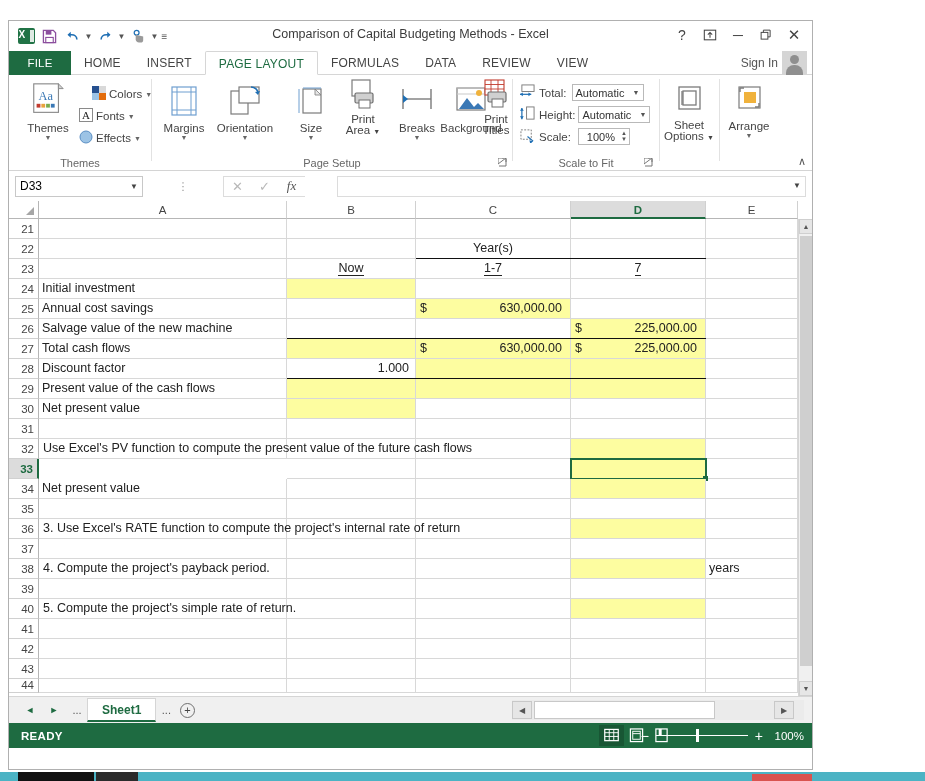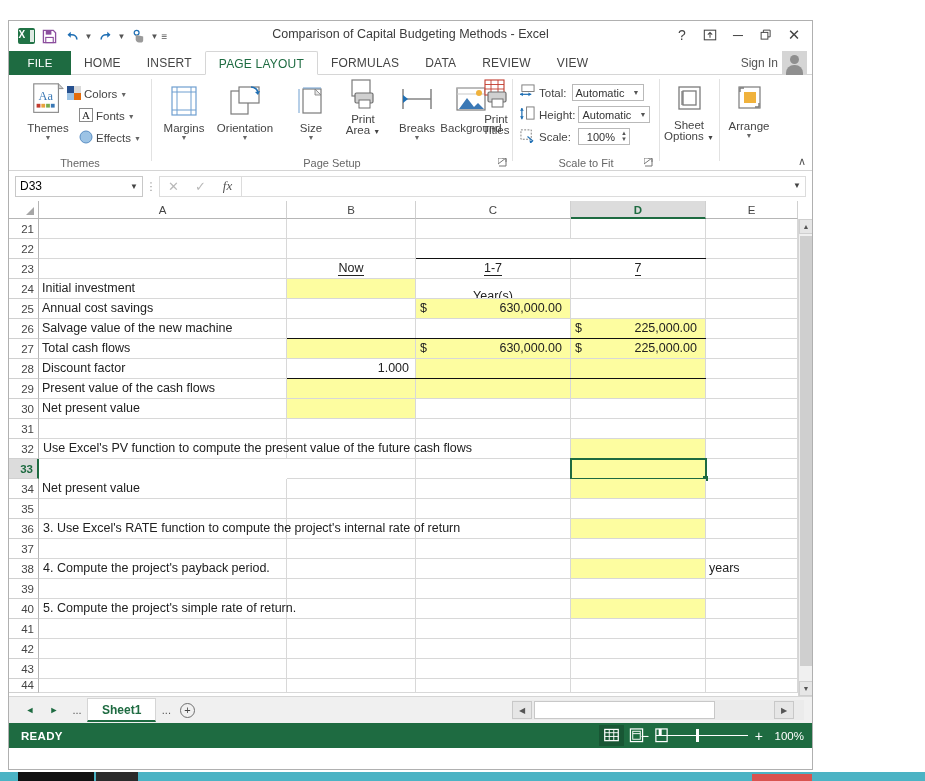--- a/index.html
+++ b/index.html
@@ -65,21 +65,21 @@
 
   .sf-row { position:absolute; display:flex; align-items:center; gap:3px; font-size:11.5px; color:#444; }
   .sf-inp { width:72px; height:17px; border:1px solid #b9b9b9; background:#fff; font-size:11px;
             display:flex; align-items:center; padding:0 3px; color:#333; position:relative;}
   .sf-inp .cv { position:absolute; right:3px; font-size:7px; color:#555; }
   .sf-inp.num { width:52px; justify-content:flex-end; padding-right:14px;}
   .spin { position:absolute; right:2px; top:1px; display:flex; flex-direction:column; line-height:6px; font-size:6px; color:#555;}
   .collapse { position:absolute; right:6px; bottom:2px; font-size:11px; color:#555; cursor:default;}
 
   
-  .fbar { position:relative; height:30px; background:#fff; display:flex; align-items:center; padding:0 6px; }
+  .fbar { position:relative; height:30px; background:#fff; display:flex; align-items:center; padding:0 6px;gap:32px; }
   .namebox { width:128px; height:21px; border:1px solid #c8c8c8; background:#fff; font-size:12px;
              display:flex; align-items:center; padding:0 4px; position:relative; }
   .namebox .cv { position:absolute; right:4px; font-size:8px; color:#444; }
   .fdots { width:16px; text-align:center; color:#999; font-size:11px; letter-spacing:0; }
   .fbtns { display:flex; align-items:center; border:1px solid #dcdcdc; border-right:none; height:21px; background:#fff;}
   .fbtn { width:27px; height:19px; display:flex; align-items:center; justify-content:center; font-size:13px; color:#b8b8b8; cursor:default;}
   .fbtn.fx { color:#555; font-style:italic; font-family:"Liberation Serif",serif; font-size:13px;}
   .finput { flex:1; height:21px; border:1px solid #dcdcdc; background:#fff; position:relative; }
   .finput .cv { position:absolute; right:4px; top:4px; font-size:8px; color:#444; }
 
@@ -226,21 +226,21 @@
             <path d="M31 3l5 5h-5z" fill="#d5d5d5" stroke="#8a8a8a" stroke-width="1"></path>
             <text x="10" y="20" font-size="13" font-family="Liberation Serif, serif" fill="#3a78b5">Aa</text>
             <rect x="8" y="24" width="4" height="4" fill="#c23c2f"></rect>
               <rect x="13" y="24" width="4" height="4" fill="#e8a33d"></rect>
             <rect x="18" y="24" width="4" height="4" fill="#7aab4c"></rect>
               <rect x="23" y="24" width="4" height="4" fill="#3a78b5"></rect>
           </svg>
           <span class="lbl">Themes</span>
           <span class="dd">▼</span>
         </div>
-        <div class="smbtn" style="left:58px; top:11px;">
+        <div class="smbtn" style="left:83px; top:11px;">
           <span>
             <svg width="14" height="14" viewBox="0 0 14 14">
                 <rect x="0" y="0" width="7" height="7" fill="#26508f"></rect>
                 <rect x="7" y="0" width="7" height="7" fill="#d9d9d9"></rect>
                 <rect x="0" y="7" width="7" height="7" fill="#9cc3e5"></rect>
                 <rect x="7" y="7" width="7" height="7" fill="#e36c0a"></rect>
               </svg>
           </span>
           <span>Colors</span>
           <span style="font-size:7px;color:#666;">▼</span>
@@ -475,21 +475,21 @@
       <div class="rowhead" style="top:478px; height:14px; line-height:13px;">44</div>
 
       <div class="cell" style="left:30px; top:18px; width:248px;"></div>
       <div class="cell" style="left:278px; top:18px; width:129px;"></div>
       <div class="cell" style="left:407px; top:18px; width:155px;"></div>
       <div class="cell" style="left:562px; top:18px; width:135px;"></div>
       <div class="cell" style="left:697px; top:18px; width:92px;"></div>
 
       <div class="cell" style="left:30px; top:38px; width:248px;"></div>
       <div class="cell" style="left:278px; top:38px; width:129px;"></div>
-      <div class="cell center" style="left:407px; top:38px; width:155px;margin-top:48px;">Year(s)</div>
+      <div class="cell center" style="left:407px; top:38px; width:155px;">Year(s)</div>
       <div class="cell" style="left:562px; top:38px; width:135px;"></div>
       <div class="cell" style="left:697px; top:38px; width:92px;"></div>
       <div class="botline" style="left:407px; top:57px; width:290px;"></div>
 
       <div class="cell" style="left:30px; top:58px; width:248px;"></div>
       <div class="cell center" style="left:278px; top:58px; width:129px;"><span class="ul">Now</span></div>
       <div class="cell center" style="left:407px; top:58px; width:155px;"><span class="ul">1-7</span></div>
       <div class="cell center" style="left:562px; top:58px; width:135px;"><span class="ul">7</span></div>
       <div class="cell" style="left:697px; top:58px; width:92px;"></div>
 

